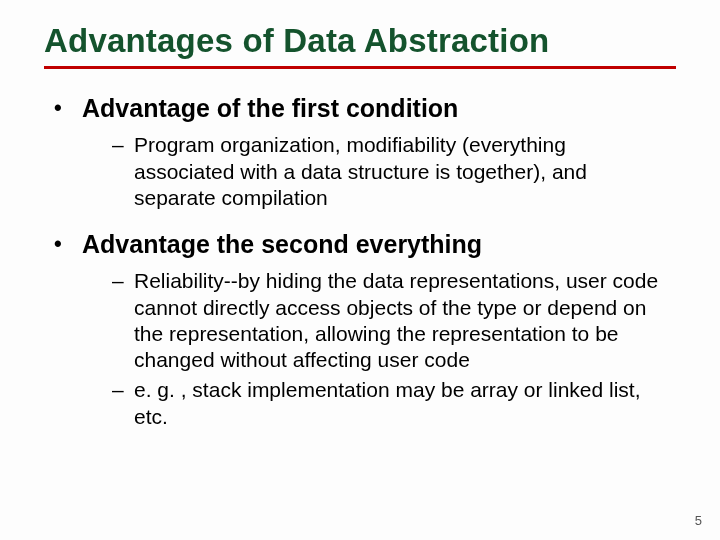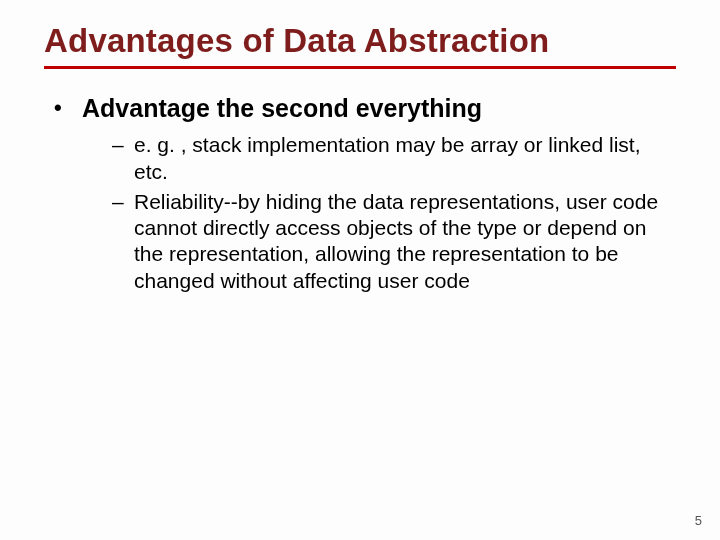--- a/index.html
+++ b/index.html
@@ -13,21 +13,21 @@
     position: relative;
   }
   .slide {
     width: 720px;
     height: 540px;
     position: relative;
     box-sizing: border-box;
     padding: 22px 44px 0 44px;
   }
   .title {
-    color: #7f1d1d;
+    color: #14532d;
     font-size: 33px;
     font-weight: 600;
     margin: 0 0 6px 0;
     letter-spacing: 0.2px;
   }
   .rule {
     border: none;
     border-top: 3px solid #c00000;
     margin: 4px 0 24px 0;
   }
@@ -82,26 +82,34 @@
 </style>
 </head>
 <body>
 
 <div class="slide">
   <h1 class="title">Advantages of Data Abstraction</h1>
   <hr class="rule">
 
   <ul class="lvl1">
     <li>
+      <span>Advantage of the first condition</span>
+      <ul class="lvl2">
+        <li>
+          <span>Program organization, modifiability (everything associated with a data structure is together), and separate compilation</span>
+        </li>
+      </ul>
+    </li>
+    <li>
       <span>Advantage the second everything</span>
       <ul class="lvl2">
         <li>
-          <span>e. g. , stack implementation may be array or linked list, etc.</span>
+          <span>Reliability--by hiding the data representations, user code cannot directly access objects of the type or depend on the representation, allowing the representation to be changed without affecting user code</span>
         </li>
         <li>
-          <span>Reliability--by hiding the data representations, user code cannot directly access objects of the type or depend on the representation, allowing the representation to be changed without affecting user code</span>
+          <span>e. g. , stack implementation may be array or linked list, etc.</span>
         </li>
       </ul>
     </li>
   </ul>
 
   <div class="pagenum">5</div>
 </div>
 
 </body></html>

